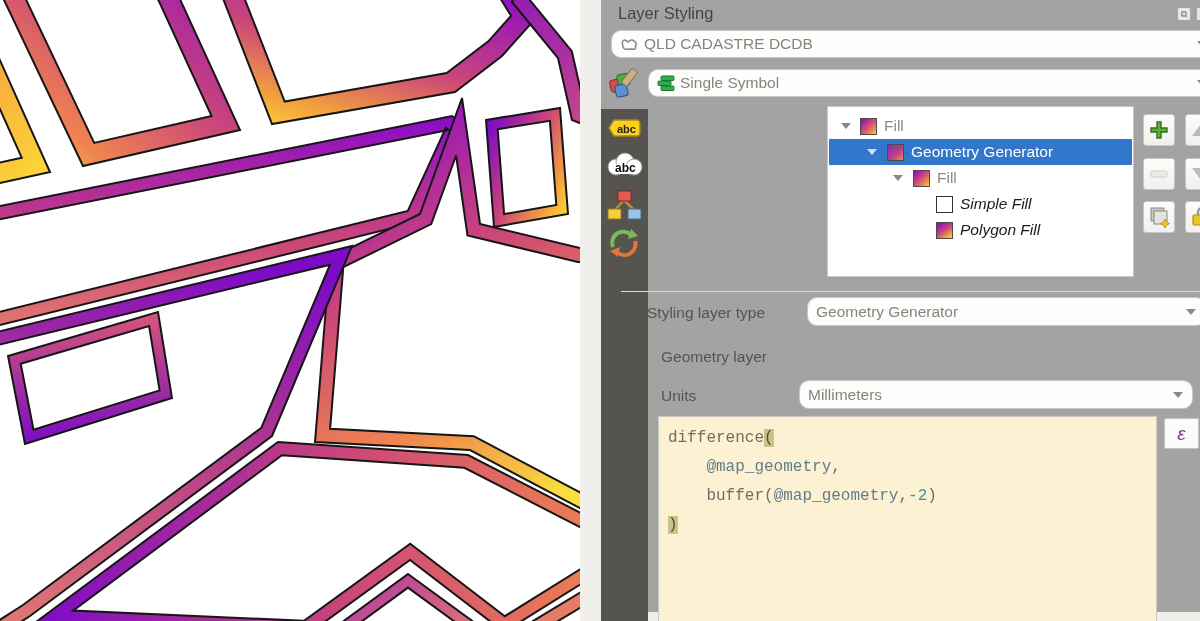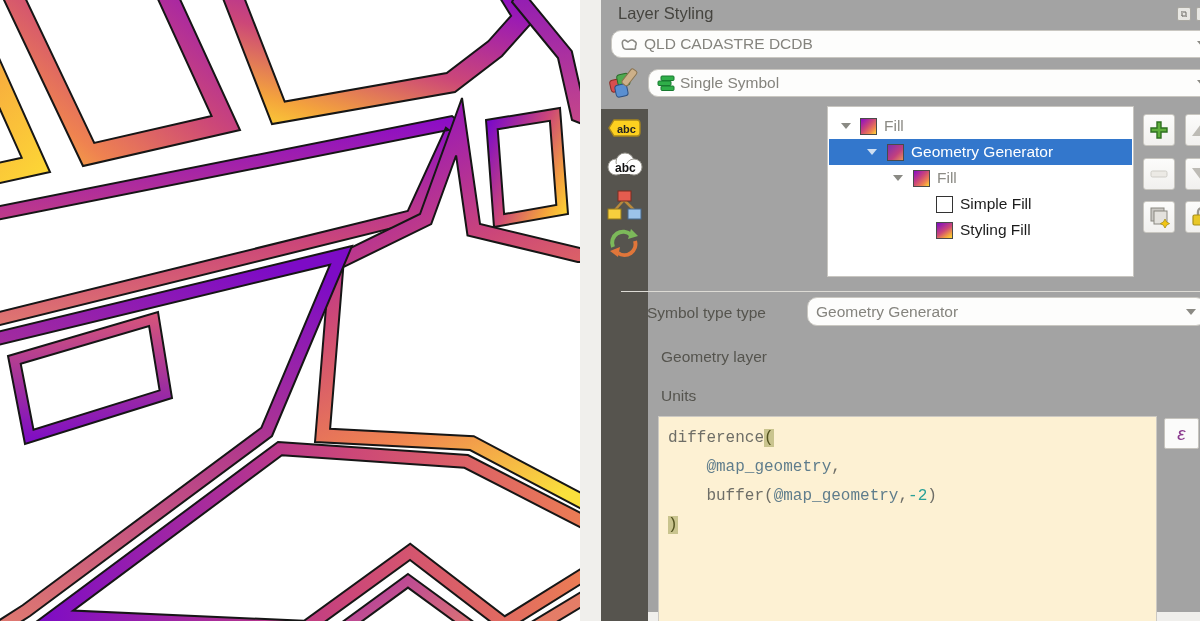--- a/index.html
+++ b/index.html
@@ -27,21 +27,21 @@
 
   
   #left-strip { position:absolute; left:0; top:109px; width:47px; height:512px; background:#56544e; }
   .strip-icon { position:absolute; left:5px;text-align:center; }
 
   
   #tree-box { position:absolute; left:226px; top:106px; width:307px; height:171px;
               background:#ffffff; border:1px solid #c8c6c1; }
   .tree-row { position:absolute; left:1px; width:303px; height:26px; display:flex; align-items:center;
               font-size:15.5px; color:#8c8b85;padding-left:36px; }
-  .tree-row.black { color:#1b1b1b; }
+  .tree-row.black { color:#1b1b1b;font-style:italic; }
   .tree-row.selected { background:#3377cc; color:#ffffff; }
   .expander { position:absolute; width:0; height:0; border-left:5px solid transparent;
               border-right:5px solid transparent; border-top:6px solid #8a8a84; margin-top:0; }
   .tree-row.selected .expander { border-top-color:#cfdff2; }
   .sw { position:absolute; width:17px; height:17px; border:1px solid #4a4a4a; }
   .tree-label { position:absolute; }
 
   
   .tool-btn { position:absolute; width:32px; height:32px; border:1px solid #c8c6c0; border-radius:3px;
               background:linear-gradient(#fcfcfb,#f1f0ee); display:flex; align-items:center; justify-content:center; }
@@ -246,21 +246,21 @@
         <span class="expander" style="left:64px"></span>
         <span class="sw sw-grad1" style="left: 84px; background: linear-gradient(135deg, rgb(138, 11, 200), rgb(204, 71, 120) 45%, rgb(239, 131, 80) 75%, rgb(253, 216, 53));"></span>
         <span class="tree-label" style="left:108px">Fill</span>
       </div>
       <div class="tree-row black" style="top:84px">
         <span class="sw sw-simple" style="left: 107px; border-color: rgb(51, 51, 51); background: rgb(255, 255, 255);"></span>
         <span class="tree-label" style="left:131px">Simple Fill</span>
       </div>
       <div class="tree-row black" style="top:110px">
         <span class="sw sw-grad3" style="left: 107px; background: linear-gradient(145deg, rgb(125, 11, 198), rgb(204, 71, 120) 50%, rgb(244, 164, 60) 80%, rgb(253, 216, 53));"></span>
-        <span class="tree-label" style="left:131px">Styling Fill</span>
+        <span class="tree-label" style="left:131px">Polygon Fill</span>
       </div>
     </div>
 
     <div class="tool-btn" style="left:542px; top:114px;">
       <svg width="20" height="20" viewBox="0 0 20 20">
           <path d="M8 2 h4 v6 h6 v4 h-6 v6 h-4 v-6 H2 V8 h6 Z" fill="#5fae3c" stroke="#2e7020" stroke-width="1.4"></path>
         </svg>
     </div>
     <div class="tool-btn" style="left:584px; top:114px;">
       <svg width="20" height="16" viewBox="0 0 20 16">
@@ -286,26 +286,30 @@
     </div>
     <div class="tool-btn" style="left:584px; top:201px;">
       <svg width="22" height="22" viewBox="0 0 22 22">
         <path d="M8 9 V6 a4 4 0 0 1 8 0 v1" fill="none" stroke="#9a9890" stroke-width="2.4"></path>
         <rect x="3" y="9" width="13" height="10" rx="1.5" fill="#e8c727" stroke="#a8901a" stroke-width="1.2"></rect>
       </svg>
     </div>
 
     <div class="sep-line"></div>
 
-    <span class="field-label" style="left:46px; top:304px;">Symbol type type</span>
+    <span class="field-label" style="left:46px; top:304px;">Styling layer type</span>
     <div class="combo" style="left:206px; top:297px; width:399px; height:29px;">
       <span>Geometry Generator</span>
       <span class="arrow"></span>
     </div>
 
     <span class="field-label" style="left:60px; top:348px;">Geometry layer</span>
 
     <span class="field-label" style="left:60px; top:387px;">Units</span>
+    <div class="combo" style="left:198px; top:380px; width:394px; height:29px;">
+      <span>Millimeters</span>
+      <span class="arrow"></span>
+    </div>
 
     <div id="expr-box"><div><span class="tok-fn">difference</span><span class="tok-brk">(</span></div><div><span class="tok-pl">    </span><span class="tok-var">@map_geometry</span><span class="tok-fn">,</span></div><div><span class="tok-pl">    </span><span class="tok-fn">buffer</span><span class="tok-fn">(</span><span class="tok-var">@map_geometry</span><span class="tok-fn">,</span><span class="tok-num">-2</span><span class="tok-fn">)</span></div><div><span class="tok-brk">)</span></div></div>
     <div id="eps-btn">ε</div>
   </div>
 </div>
 
 </body></html>

